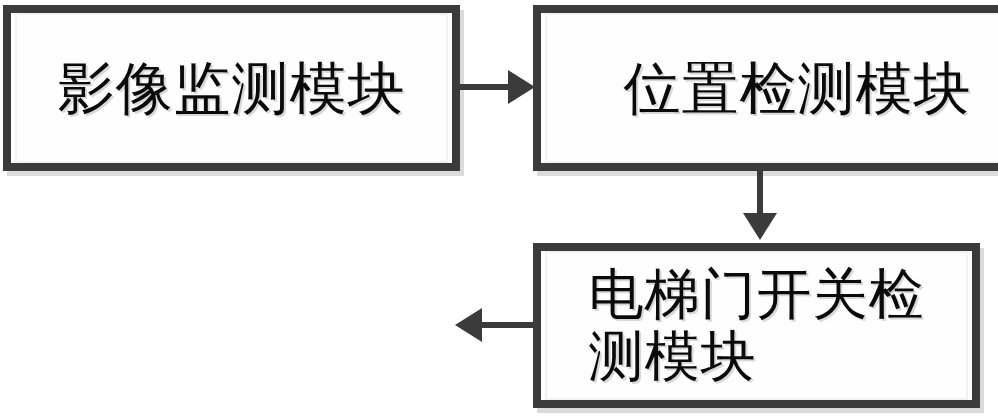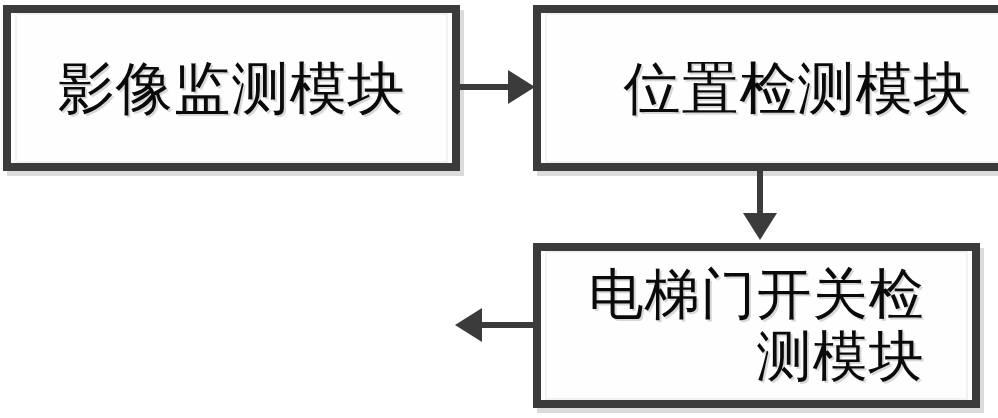--- a/index.html
+++ b/index.html
@@ -39,21 +39,21 @@
     display: flex;
     align-items: center;
     justify-content: center;
   }
   .node-label {
     color: #0a0a0a;
     font-family: "DejaVu Serif", "Liberation Serif", serif;
     font-size: 57px;
     line-height: 1.06;
     letter-spacing: 1px;
-    text-align: right;
+    text-align: left;
     white-space: pre-line;
     text-shadow: 2px 2px 0 rgba(170,170,170,0.45);
   }
   .node-label.two-line {
     font-size: 55px;
     line-height: 1.12;
   }
 
   
   #node-image-monitor   { left: 3px;   top: 5px;   width: 457px; height: 166px; }

